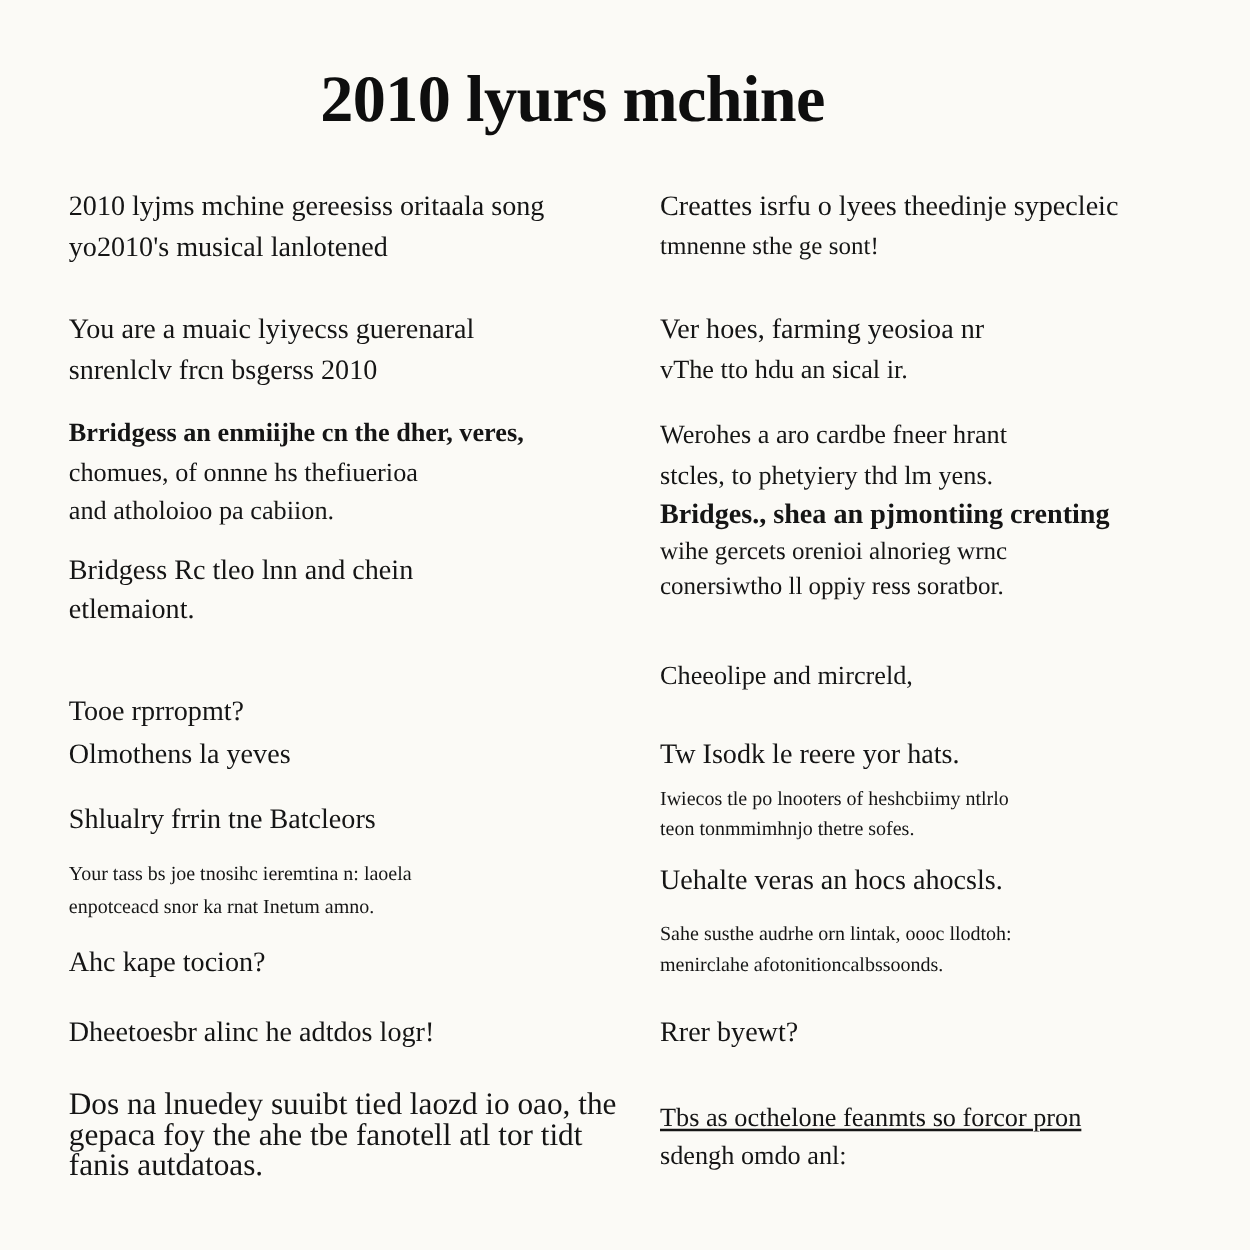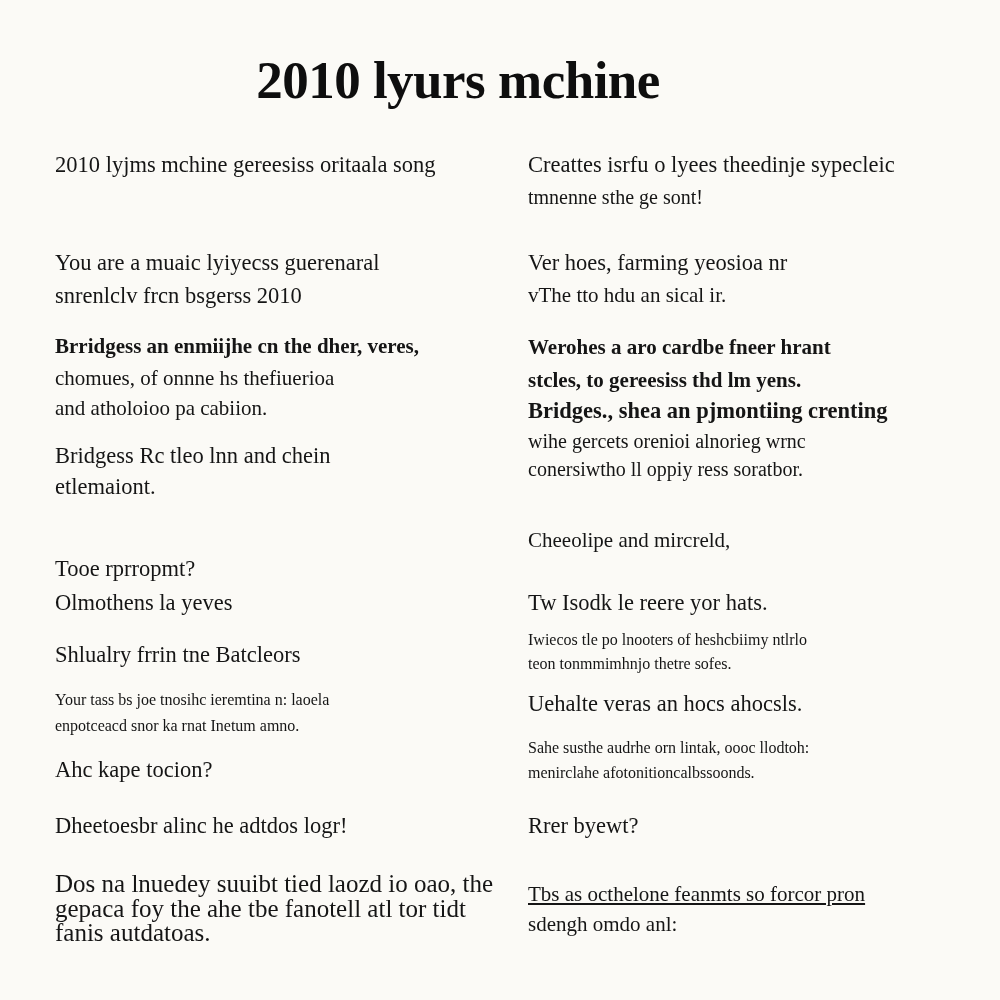--- a/index.html
+++ b/index.html
@@ -60,20 +60,21 @@
 <body>
 
 <div class="page">
 
   <h1 class="title">2010 lyurs mchine</h1>
 
   <div class="col col-left">
 
     <div class="block sz-l" style="top:148px;">
       <span class="line">2010 lyjms mchine gereesiss oritaala song</span>
+      <span class="line">yo2010's musical lanlotened</span>
     </div>
 
     <div class="block sz-l" style="top:246px;">
       <span class="line">You are a muaic lyiyecss guerenaral</span>
       <span class="line">snrenlclv frcn bsgerss 2010</span>
     </div>
 
     <div class="block sz-m" style="top:330px;">
       <span class="line semi" style="line-height:33px;">Brridgess an enmiijhe cn the dher, veres,</span>
       <span class="line" style="line-height:31px;">chomues, of onnne hs thefiuerioa</span>
@@ -122,23 +123,23 @@
     <div class="block sz-l" style="top:148px;">
       <span class="line">Creattes isrfu o lyees theedinje sypecleic</span>
       <span class="line" style="font-size:20px;">tmnenne sthe ge sont!</span>
     </div>
 
     <div class="block sz-l" style="top:246px;">
       <span class="line">Ver hoes, farming yeosioa nr</span>
       <span class="line" style="font-size:21px;">vThe tto hdu an sical ir.</span>
     </div>
 
-    <div class="block sz-m" style="top:331px;font-weight:bold;">
+    <div class="block sz-m" style="top:331px;">
       <span class="line" style="line-height:33px;">Werohes a aro cardbe fneer hrant</span>
-      <span class="line" style="line-height:33px;">stcles, to gereesiss thd lm yens.</span>
+      <span class="line" style="line-height:33px;">stcles, to phetyiery thd lm yens.</span>
     </div>
 
     <div class="block sz-l" style="top:395px;">
       <span class="line semi" style="line-height:32px;">Bridges., shea an pjmontiing crenting</span>
       <span class="line" style="font-size:20px;line-height:28px;">wihe gercets orenioi alnorieg wrnc</span>
       <span class="line" style="font-size:20px;line-height:28px;">conersiwtho ll oppiy ress soratbor.</span>
     </div>
 
     <div class="block sz-m" style="top:525px;">
       <span class="line">Cheeolipe and mircreld,</span>

